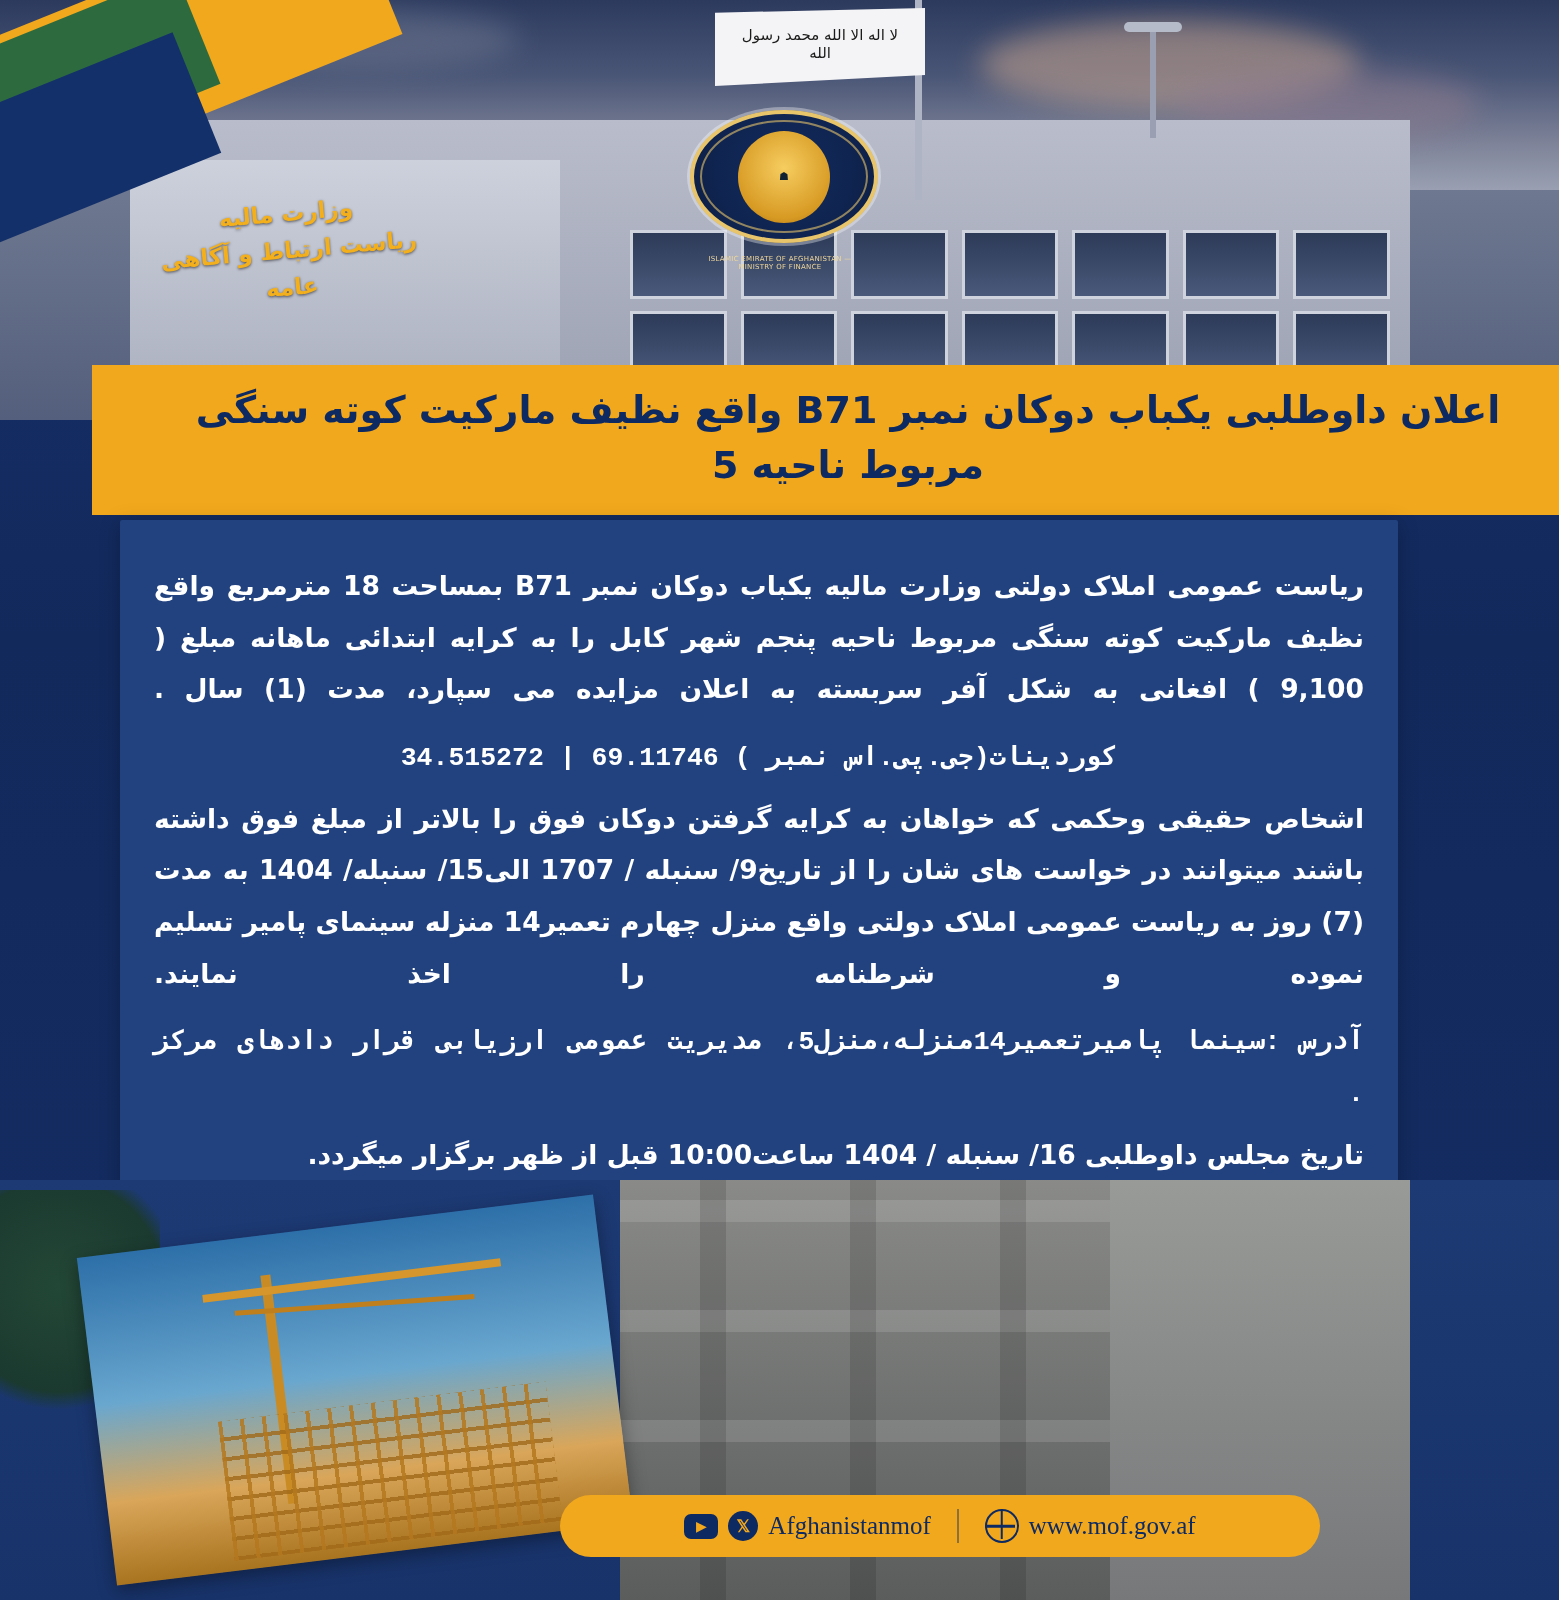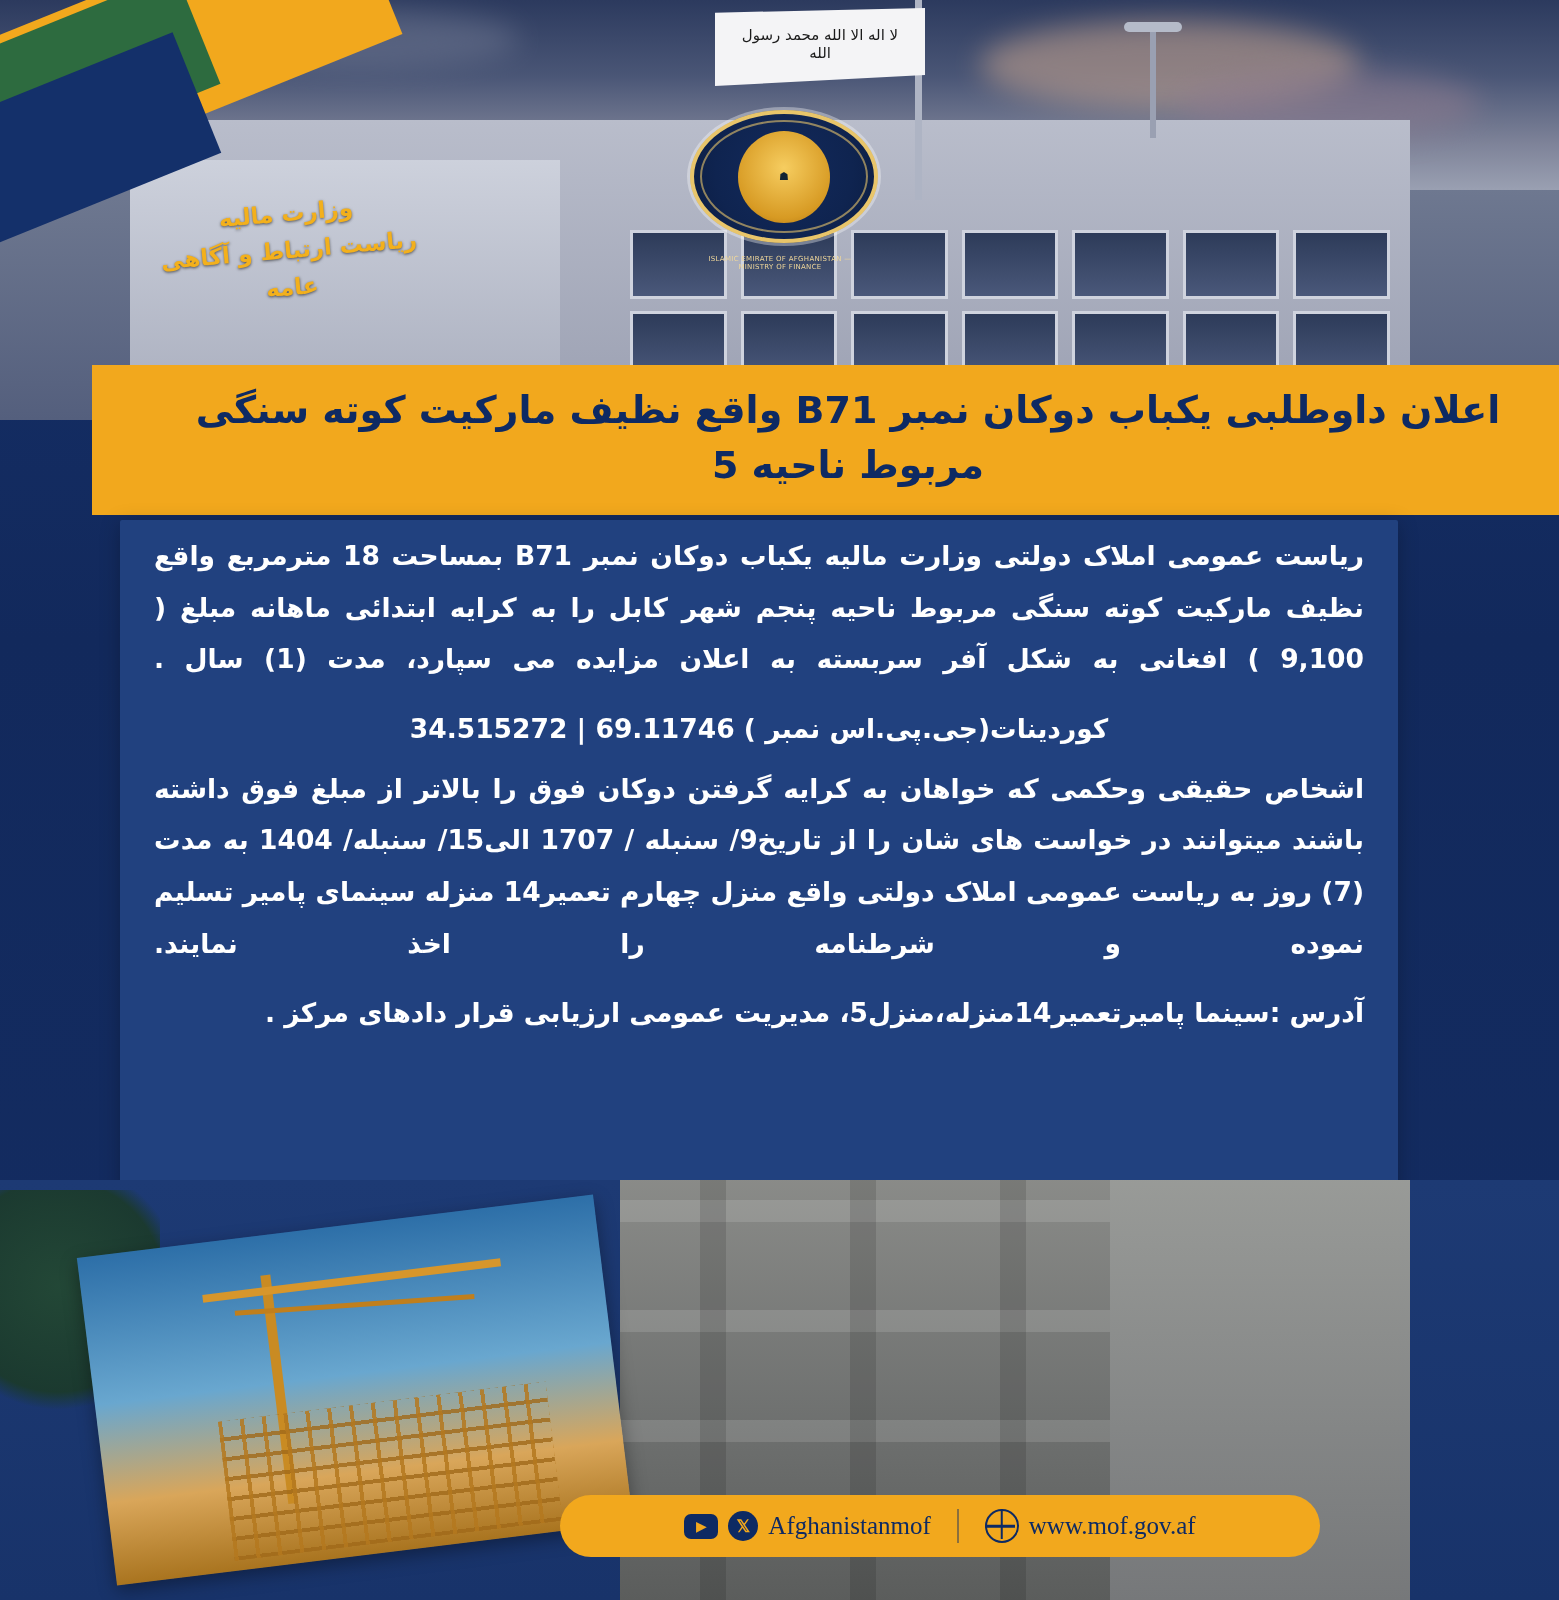--- a/index.html
+++ b/index.html
@@ -211,21 +211,21 @@
   }
 
   
   .panel {
     position: absolute;
     left: 120px; top: 520px;
     width: 1278px;
     min-height: 760px;
     background: #21417f;
     border-radius: 2px;
-    padding: 10px 34px 30px;
+    padding: 40px 34px 30px;
     box-sizing: border-box;
     box-shadow: 0 4px 20px rgba(0,0,0,.25);
   }
   .panel p {
     margin: 0 0 18px;
     color: #ffffff;
     font-size: 26.5px;
     line-height: 1.95;
     font-weight: bold;
     text-align: justify;
@@ -233,21 +233,21 @@
     font-family: "DejaVu Sans", sans-serif;
   }
   .panel p.plain {
     text-align-last: right;
   }
   .panel p.coords {
     text-align: center;
     text-align-last: center;
     direction: rtl;
   }
-  .panel .tight { margin-bottom: 8px; }
+  .panel .tight { margin-bottom: 8px; font-family: Liberation Mono, monospace; }
 
   
   .lower {
     position: absolute;
     left: 0; top: 1180px;
     width: 1559px; height: 420px;
     overflow: hidden;
   }
   .lower-bg {
     position: absolute;
@@ -428,20 +428,21 @@
 
   <div class="title-bar">
     <h1>اعلان  داوطلبی یکباب دوکان نمبر B71 واقع نظیف مارکیت کوته سنگی مربوط ناحیه 5</h1>
   </div>
 
   <div class="panel">
     <p>ریاست عمومی املاک دولتی وزارت مالیه یکباب دوکان نمبر B71 بمساحت 18 مترمربع واقع نظیف مارکیت کوته سنگی مربوط ناحیه پنجم شهر کابل را به کرایه ابتدائی ماهانه مبلغ ( 9,100 ) افغانی به شکل آفر سربسته به اعلان مزایده می سپارد، مدت (1) سال .</p>
     <p class="coords tight">کوردینات(جی.پی.اس نمبر )  69.11746  |  34.515272</p>
     <p>اشخاص حقیقی وحکمی که خواهان به کرایه گرفتن دوکان فوق را بالاتر از مبلغ فوق داشته باشند میتوانند در خواست های شان را از تاریخ9/ سنبله / 1707 الی15/ سنبله/ 1404 به مدت (7) روز به ریاست عمومی املاک دولتی واقع منزل چهارم تعمیر14 منزله سینمای پامیر تسلیم نموده و شرطنامه را اخذ نمایند.</p>
     <p class="plain tight">آدرس :سینما پامیرتعمیر14منزله،منزل5، مدیریت عمومی ارزیابی قرار دادهای مرکز .</p>
+    <p class="plain">تاریخ مجلس  داوطلبی 16/ سنبله / 1404 ساعت10:00 قبل  از ظهر برگزار میگردد.</p>
   </div>
 
   <div class="lower">
     <div class="lower-bg"></div>
     <div class="doodles"></div>
     <div class="concrete">
       <div class="floor" style="top:60px"></div>
       <div class="floor" style="top:170px"></div>
       <div class="floor" style="top:280px"></div>
       <div class="col" style="left:80px"></div>

